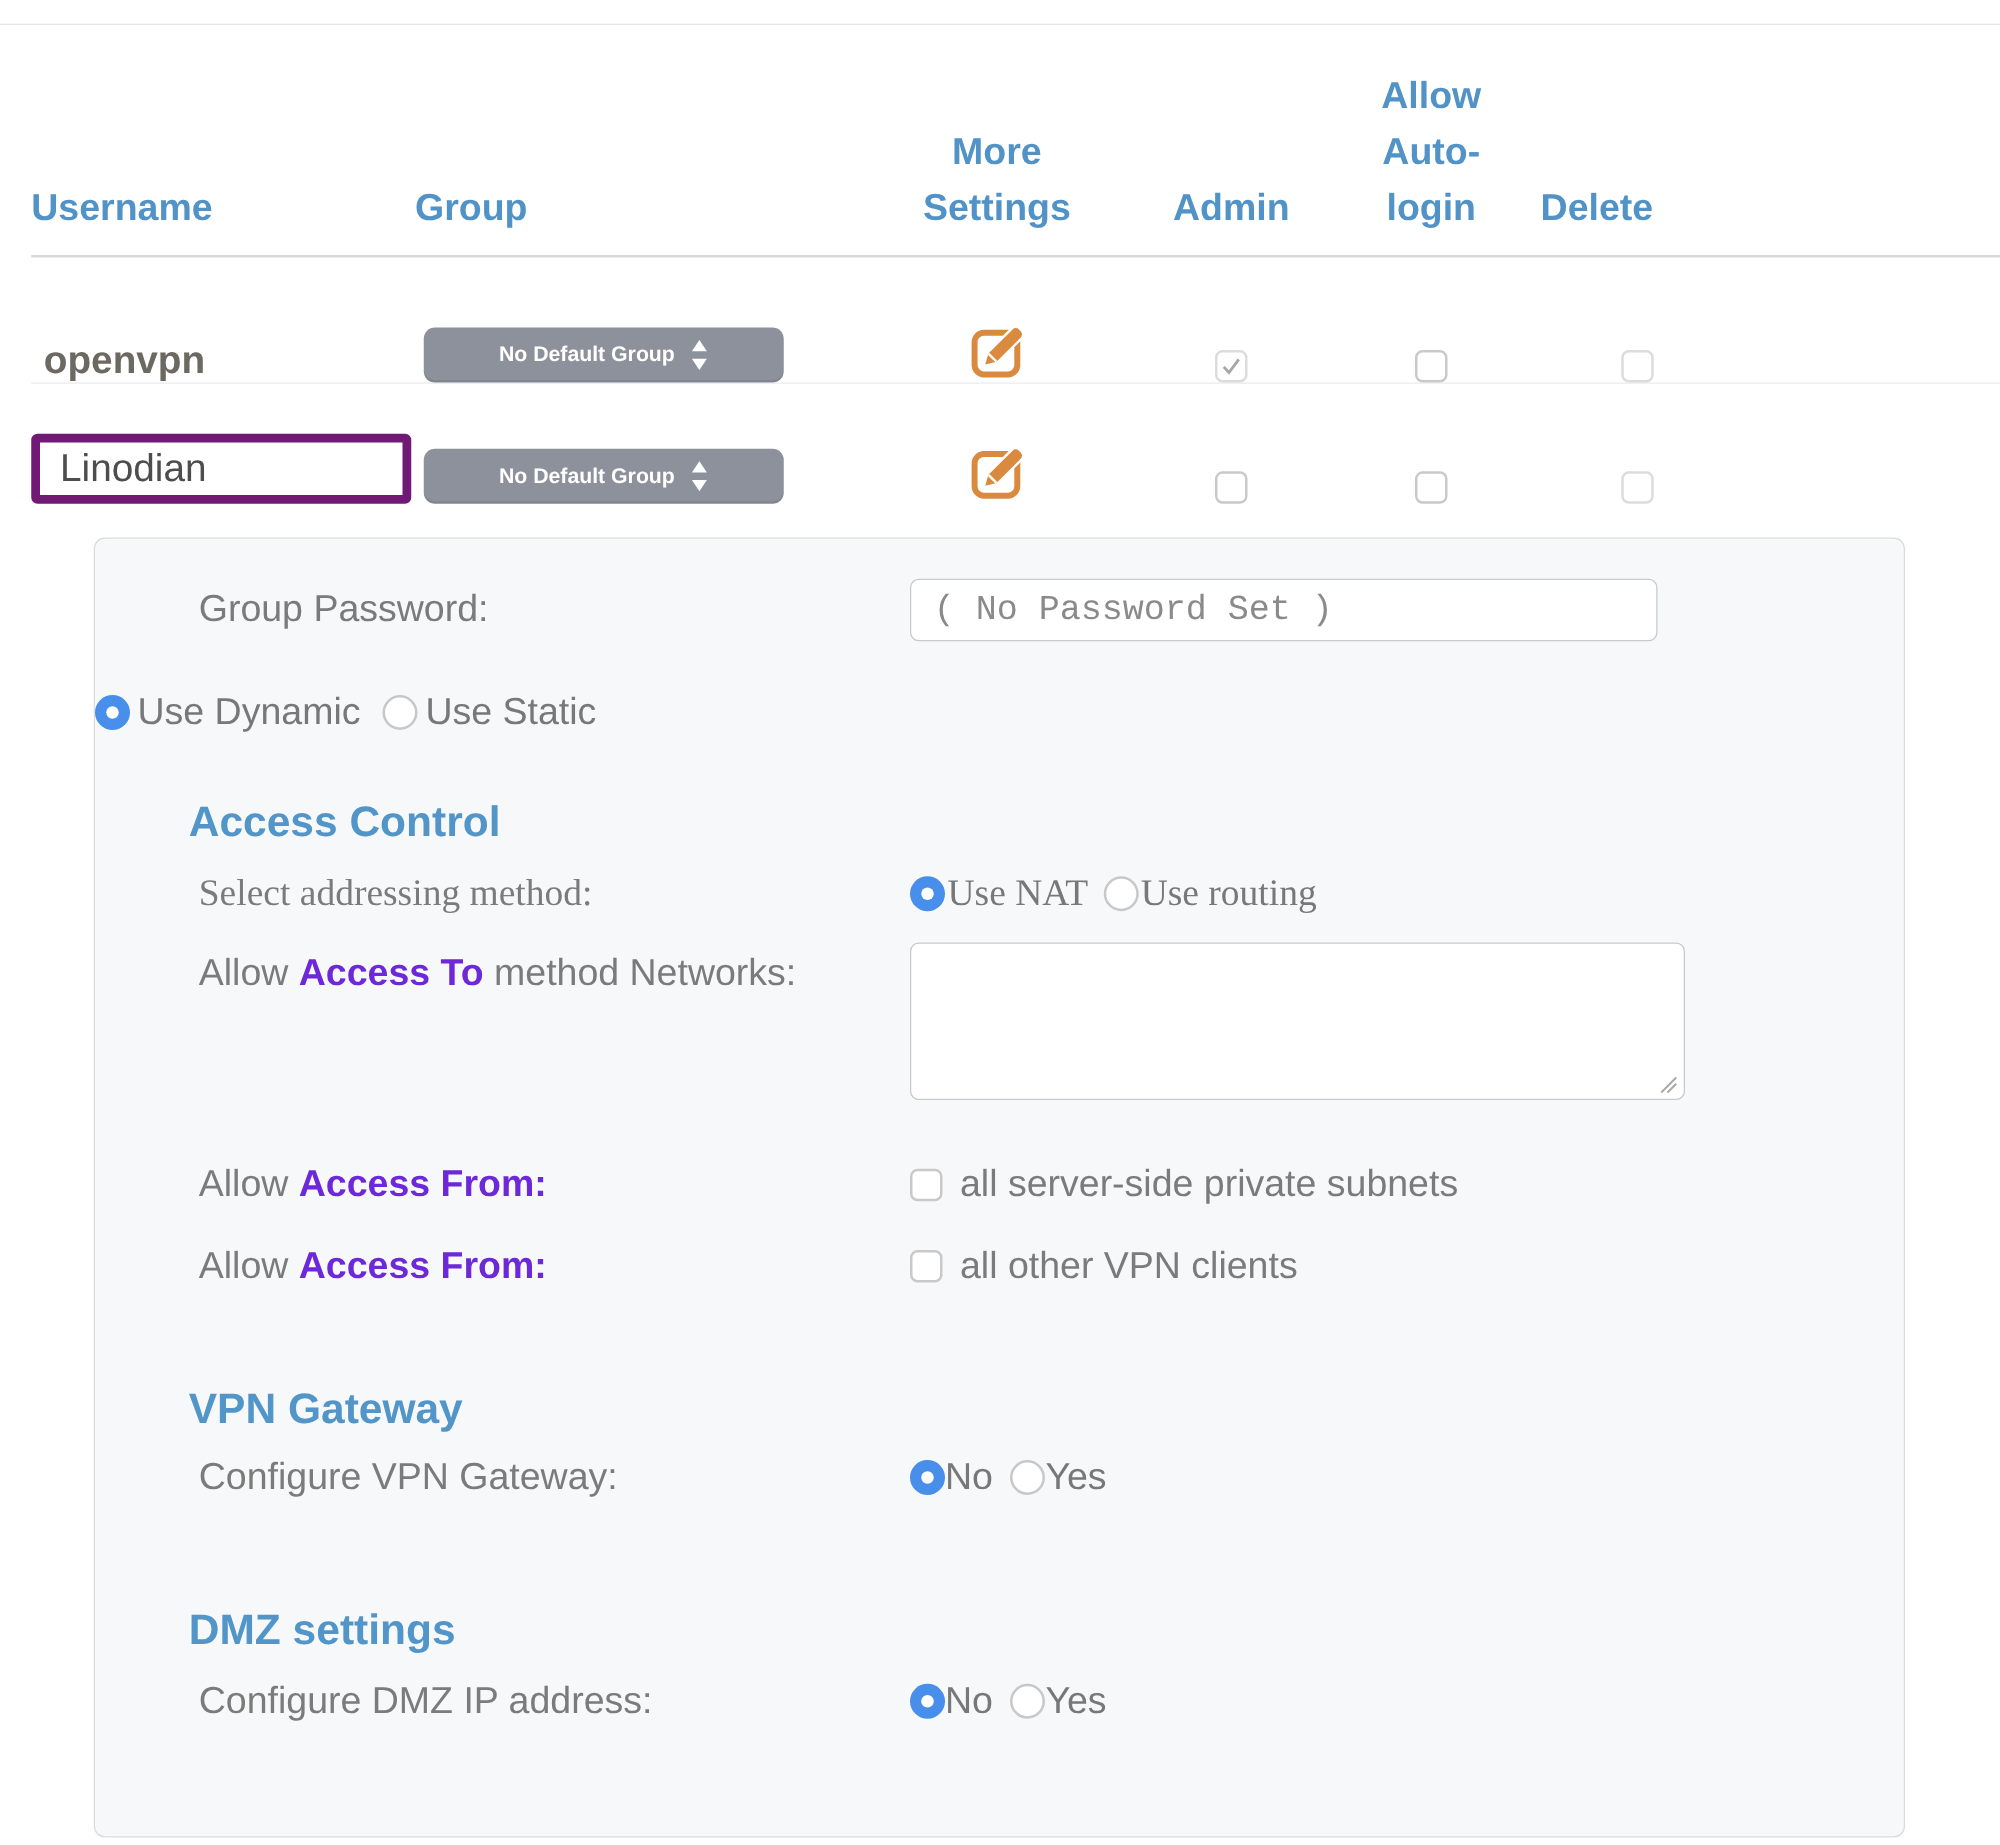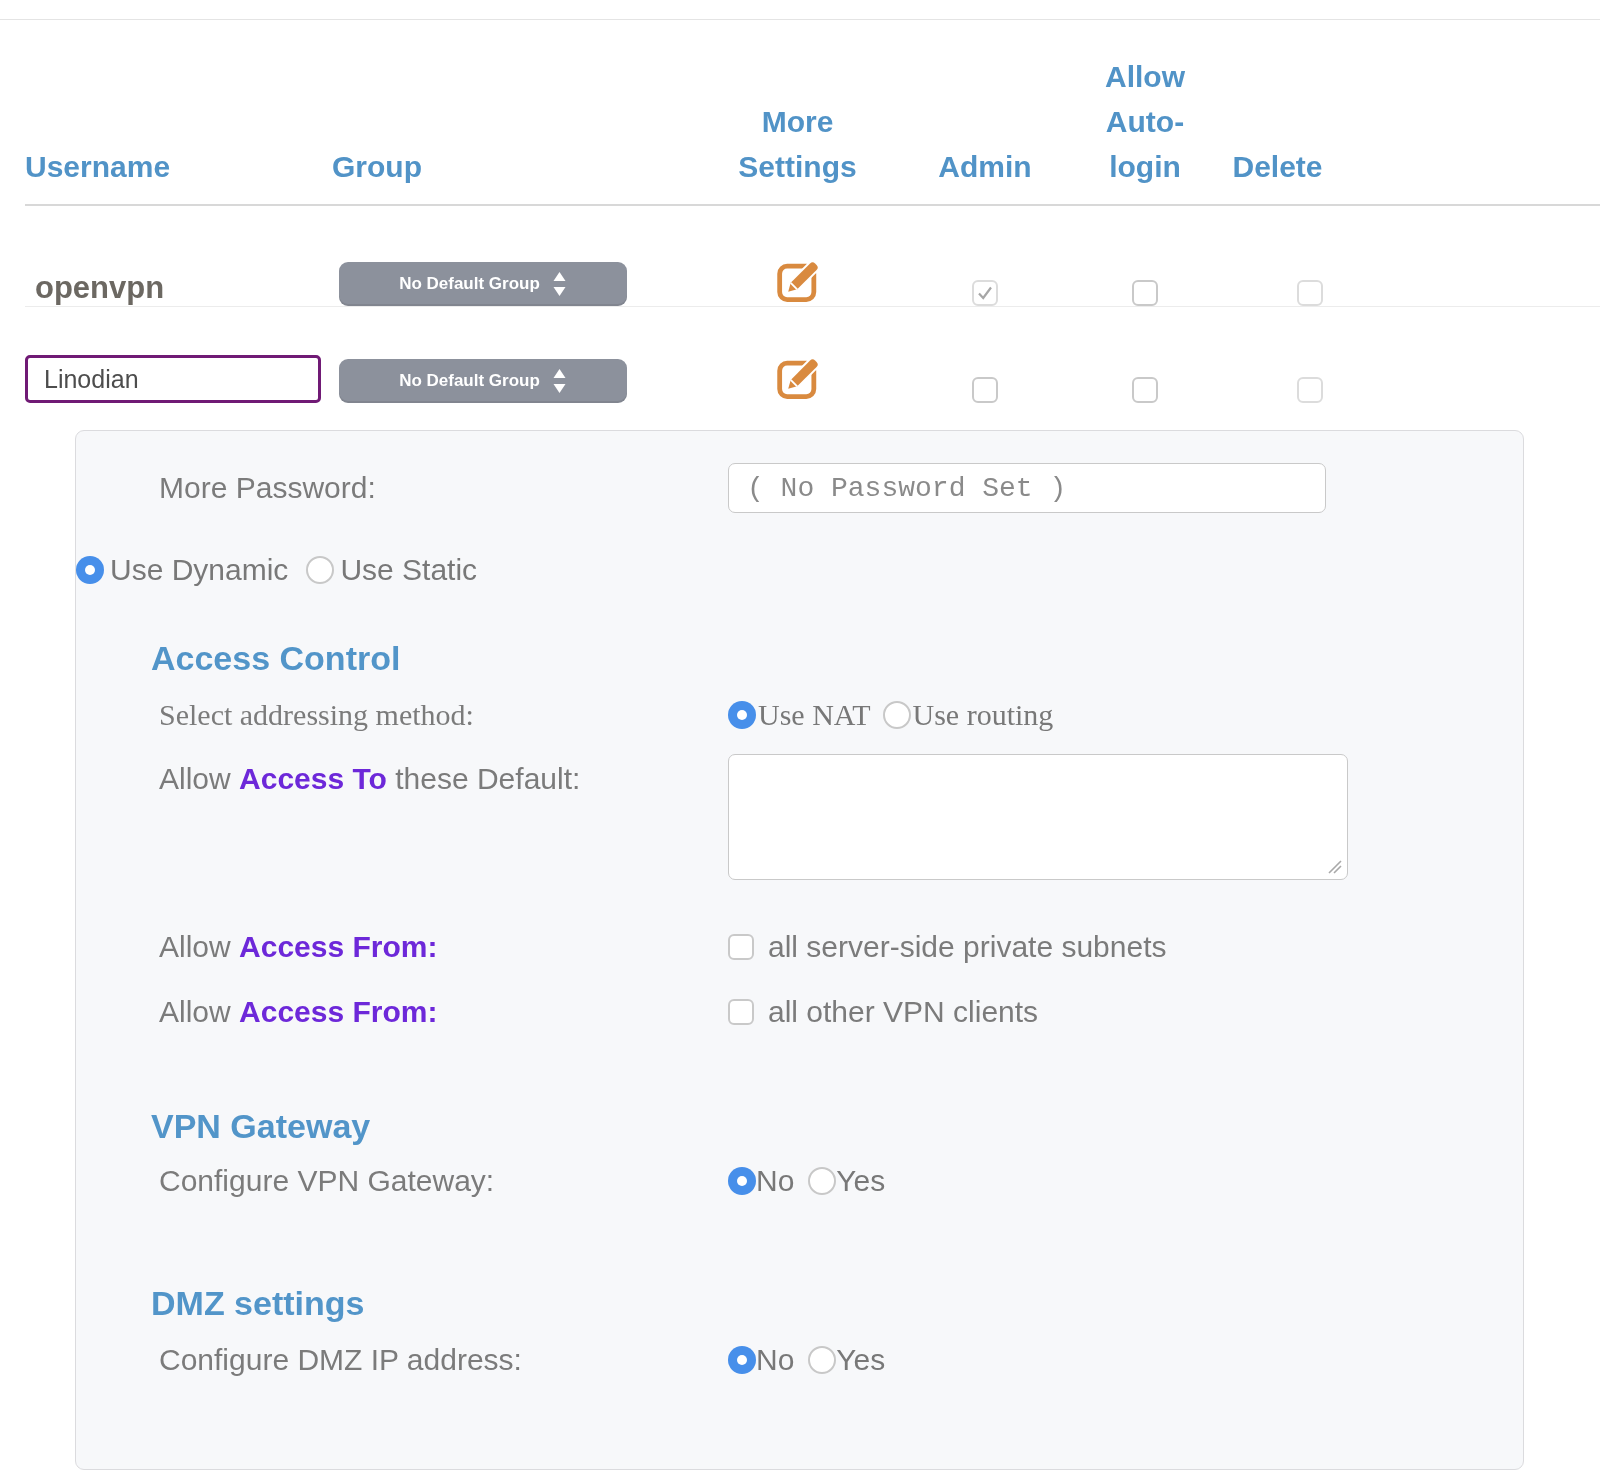--- a/index.html
+++ b/index.html
@@ -19,22 +19,22 @@
   .c5{width:140px;text-align:center;}
   .c6{width:190px;text-align:center;}
   .c7{width:125px;text-align:center;}
 
   .trow{display:flex;align-items:flex-end;height:100px;border-bottom:1px solid #ececec;}
   .trow.last{border-bottom:none;height:96px;}
   .cell{display:flex;align-items:center;}
   .ccenter{justify-content:center;}
 
   .uname{font-size:31px;font-weight:bold;color:#6c6862;margin-left:10px;}
-  .uinput{width:258px;height:42px;border:3px solid #701a75;border-radius:5px;
-          font-family:"Liberation Sans",sans-serif;font-size:25px;color:#4d4d4d;
+  .uinput{width:258px;height:42px;border:7px solid #701a75;border-radius:5px;
+          font-family:"Liberation Sans",sans-serif;font-size:31px;color:#4d4d4d;
           padding:0 16px;outline:none;background:#fff;}
 
   .gselect{margin-left:7px;width:288px;height:44px;background:#8c919c;border-radius:9px;
            display:flex;align-items:center;justify-content:center;gap:12px;cursor:default;
            box-shadow:inset 0 -2px 0 rgba(0,0,0,.08);}
   .gsel-label{color:#fff;font-size:17px;font-weight:bold;}
 
   .editbtn{background:none;border:none;padding:0;width:50px;height:50px;cursor:pointer;}
 
   .checkbox{width:26px;height:26px;border:2px solid #c9c9c9;border-radius:6px;background:#fff;
@@ -176,21 +176,21 @@
       <div class="cell c6 ccenter">
         <span class="checkbox soft"></span>
       </div>
       <div class="cell c7"></div>
     </div>
   </div>
 
   <div class="panel">
 
     <div class="prow r-password">
-      <div class="plabel">More Password:</div>
+      <div class="plabel">Group Password:</div>
       <div class="pctrl">
         <input class="pwinput" type="text" value="( No Password Set )" style="">
       </div>
     </div>
 
     <div class="prow r-ip">
       <div class="pctrl">
         <span class="radio on">
             <span class="dot"></span>
           </span>
@@ -209,21 +209,21 @@
             <span class="dot"></span>
           </span>
         <span class="rlabel gap2">Use NAT</span>
         <span class="radio off grp12"></span>
         <span class="rlabel gap2">Use routing</span>
       </div>
     </div>
 
     <div class="prow r-networks">
       <div class="plabel">
-        <span>Allow </span><span class="bold-part">Access To</span><span> these Default:</span>
+        <span>Allow </span><span class="bold-part">Access To</span><span> method Networks:</span>
       </div>
       <div class="pctrl">
         <span class="ta-wrap">
           <textarea class="ta" style=""></textarea>
           <svg class="ta-grip" width="18" height="18" viewBox="0 0 18 18">
             <path d="M4 16 L16 4 M9 16 L16 9" stroke="#a9a9a9" stroke-width="1.6"></path>
           </svg>
         </span>
       </div>
     </div>

